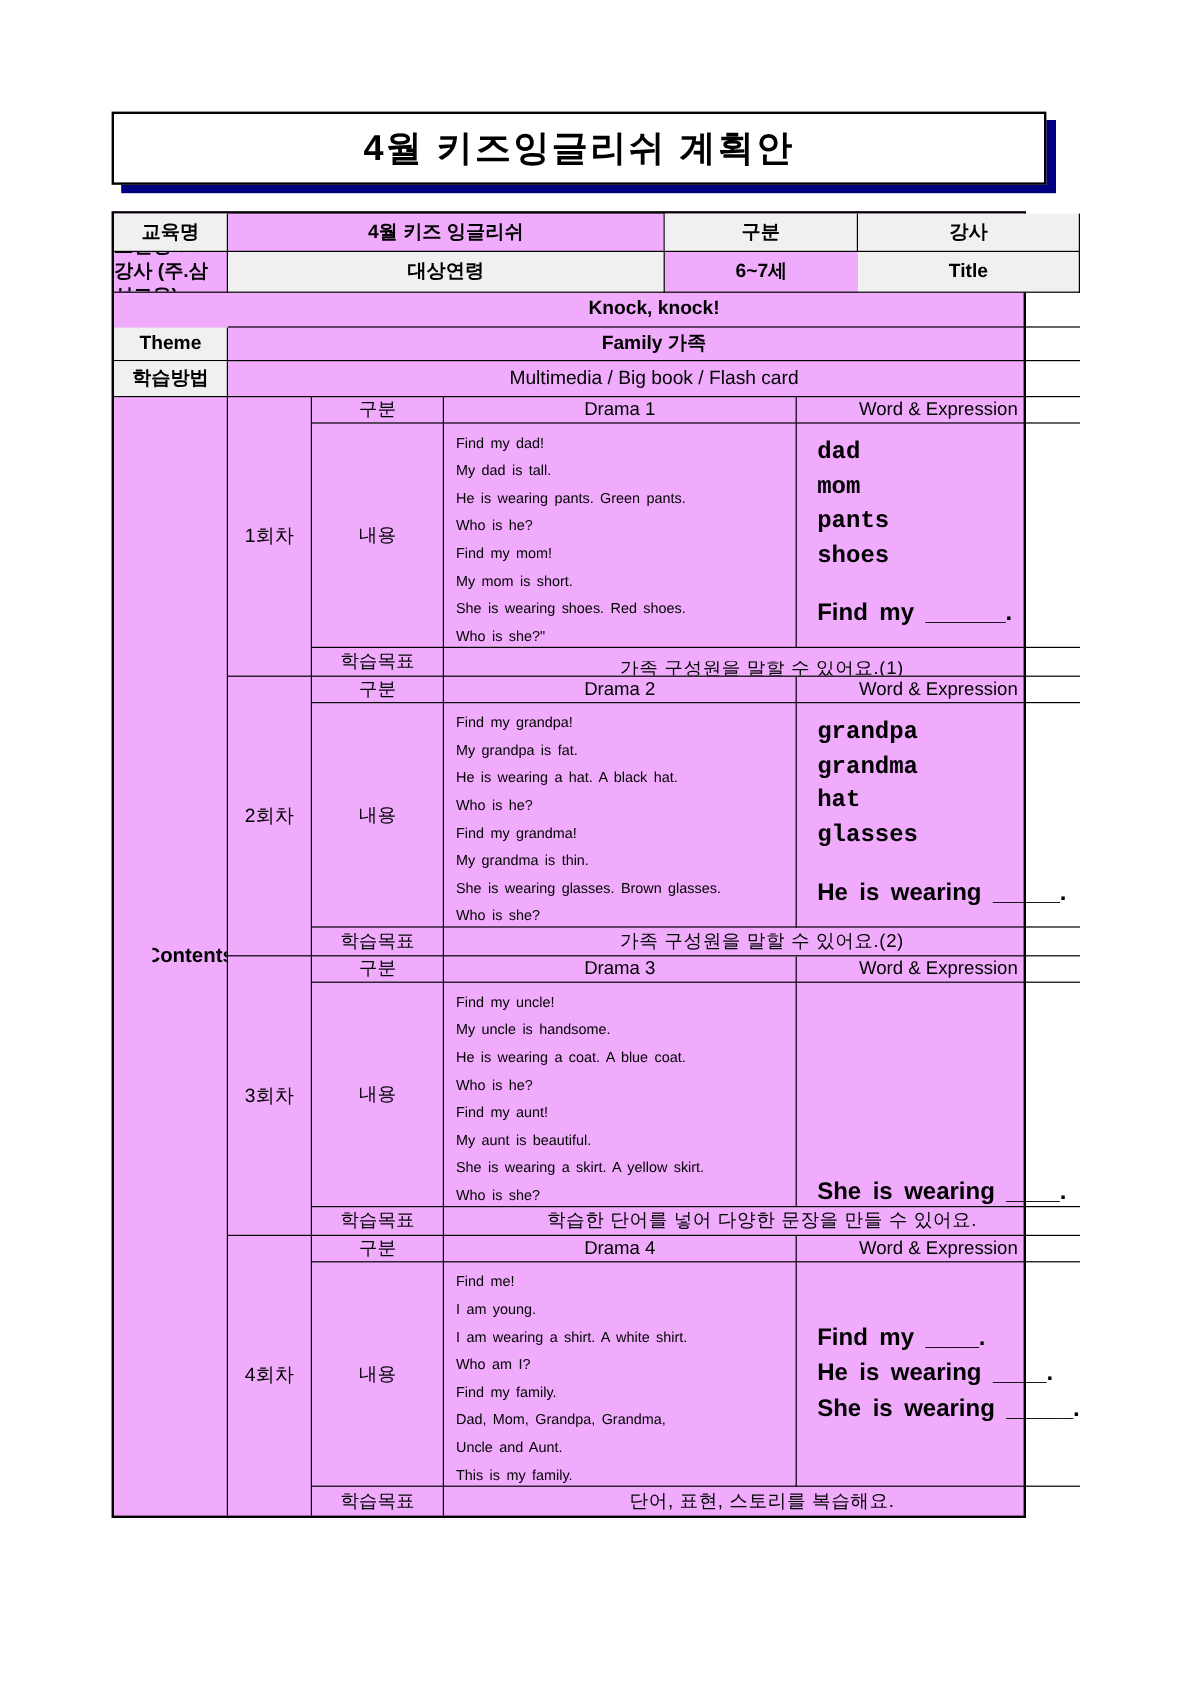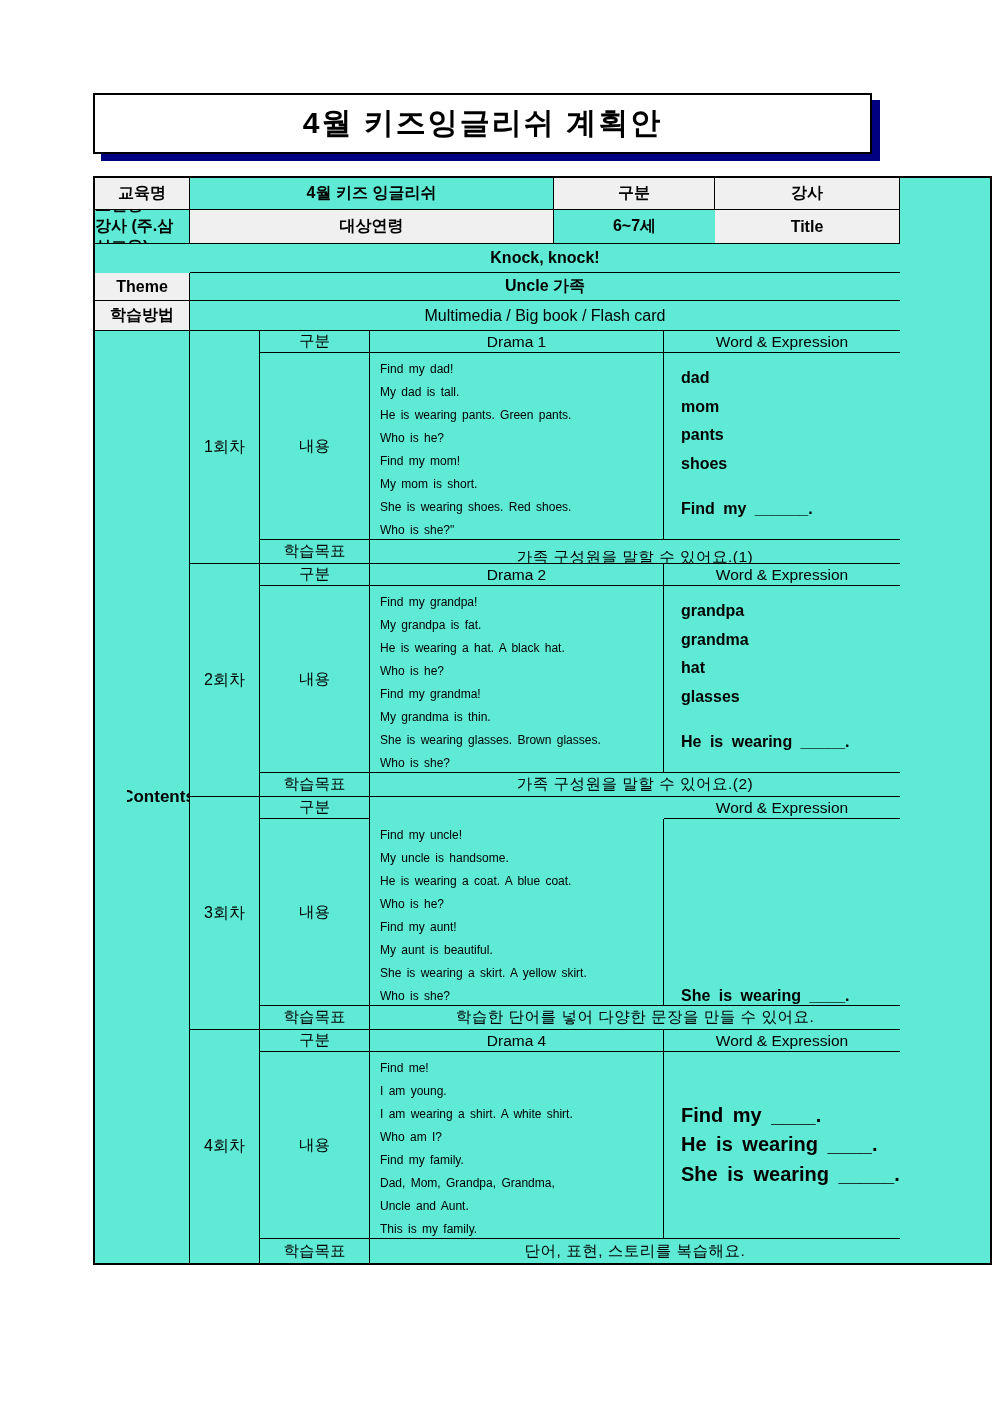--- a/index.html
+++ b/index.html
@@ -21,23 +21,23 @@
     display: flex; align-items: center; justify-content: center;
   }
   .title-box h1 {
     font-size: 30px; font-weight: bold; letter-spacing: 2px;
     font-family: "Liberation Sans", "DejaVu Sans", sans-serif;
   }
 
   
   .doc-table {
     position: absolute; left: 93px; top: 176px;
-    width: 899px;
+    width: 762px;
     border: 2px solid #000;
-    background: #5eead4;
+    background: #f0abfc;
   }
   .grid-top {
     display: grid;
     grid-template-columns: 95px 364px 161px 185px;
     grid-template-rows: 32px 34px 29px 28px 30px;
   }
   .grid-contents {
     display: grid;
     grid-template-columns: 95px 70px 110px 294px 236px;
     grid-template-rows: repeat(4, 22px 187px 24px);
@@ -66,25 +66,26 @@
   }
   .word-cell {
     display: block;
     padding: 11px 6px 4px 17px;
   }
   .word-cell.centered {
     display: flex; align-items: center; justify-content: flex-start;
     padding: 0 0 0 17px;
   }
   .word-list {
-    font-weight: bold; font-size: 16px; line-height: 28.5px;
+    font-weight: bold; font-size: 20px; line-height: 28.5px;
     white-space: pre-line;
+    font-family: Liberation Mono, monospace;
   }
   .word-expr {
-    font-weight: bold; font-size: 16px;
+    font-weight: bold; font-size: 20px;
     margin-top: 22px; word-spacing: 4px;
   }
   .expr-list {
     font-weight: bold; font-size: 20px; line-height: 29.5px;
     white-space: pre-line; word-spacing: 4px;
   }
   .objective-value { font-size: 15.5px; letter-spacing: 0.5px; }
 </style>
 </head>
 <body>
@@ -103,21 +104,21 @@
 
     <div class="cell gray bold">강사</div>
     <div class="cell bold">조진경 JOY 강사 (주.삼성교육)</div>
     <div class="cell gray bold">대상연령</div>
     <div class="cell bold no-r">6~7세</div>
 
     <div class="cell gray bold">Title</div>
     <div class="cell bold no-r" style="grid-column: 2 / 5;">Knock, knock!</div>
 
     <div class="cell gray bold">Theme</div>
-    <div class="cell bold no-r" style="grid-column: 2 / 5;">Uncle 가족</div>
+    <div class="cell bold no-r" style="grid-column: 2 / 5;">Family 가족</div>
 
     <div class="cell gray bold">학습방법</div>
     <div class="cell no-r" style="grid-column: 2 / 5;">Multimedia / Big book / Flash card</div>
   </div>
 
   <div class="grid-contents">
 
     <div class="cell contents-cell no-b" style="grid-column: 1; grid-row: 1 / 13;">Contents</div>
 
     <div class="cell session-cell" style="grid-column: 2; grid-row: 1 / 4;">1회차</div>
@@ -161,20 +162,21 @@
 grandma
 hat
 glasses</div>
       <div class="word-expr">He is wearing _____.</div>
     </div>
     <div class="cell sm" style="grid-column: 3; grid-row: 6;">학습목표</div>
     <div class="cell objective-value no-r" style="grid-column: 4 / 6; grid-row: 6;">가족 구성원을 말할 수 있어요.(2)</div>
 
     <div class="cell session-cell" style="grid-column: 2; grid-row: 7 / 10;">3회차</div>
     <div class="cell sm" style="grid-column: 3; grid-row: 7;">구분</div>
+    <div class="cell sm" style="grid-column: 4; grid-row: 7;">Drama 3</div>
     <div class="cell sm no-r" style="grid-column: 5; grid-row: 7;">Word &amp; Expression</div>
     <div class="cell sm" style="grid-column: 3; grid-row: 8;">내용</div>
     <div class="cell drama-cell" style="grid-column: 4; grid-row: 8;">Find my uncle!
 My uncle is handsome.
 He is wearing a coat. A blue coat.
 Who is he?
 Find my aunt!
 My aunt is beautiful.
 She is wearing a skirt. A yellow skirt.
 Who is she?</div>

